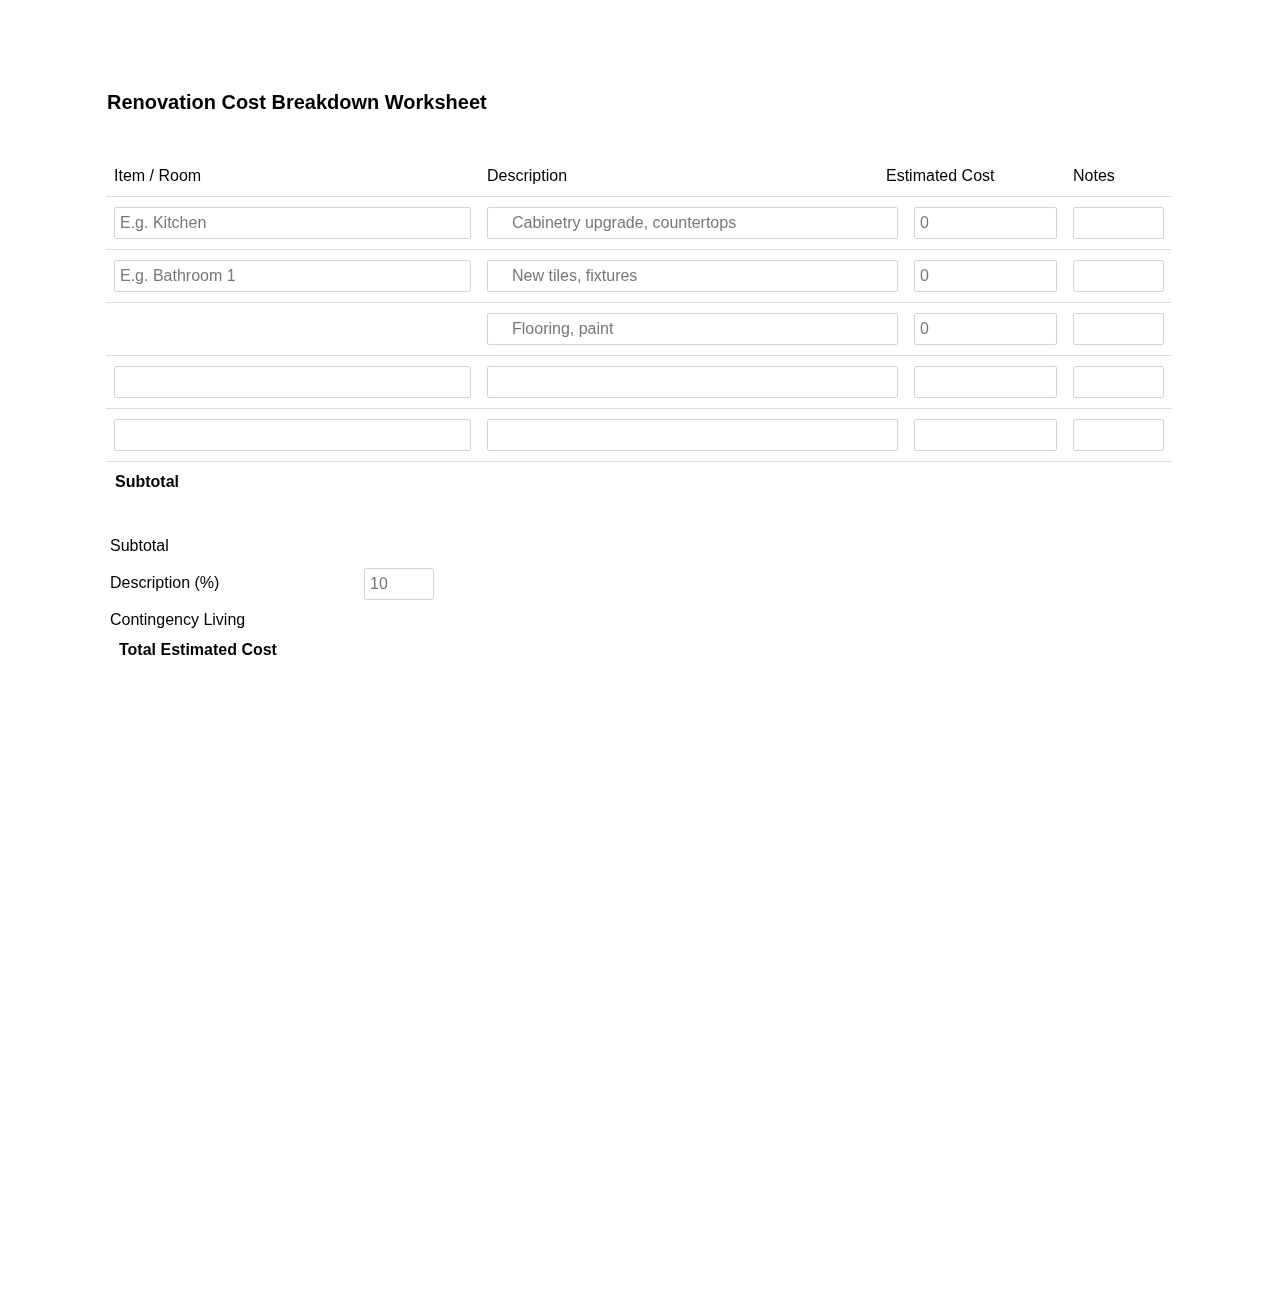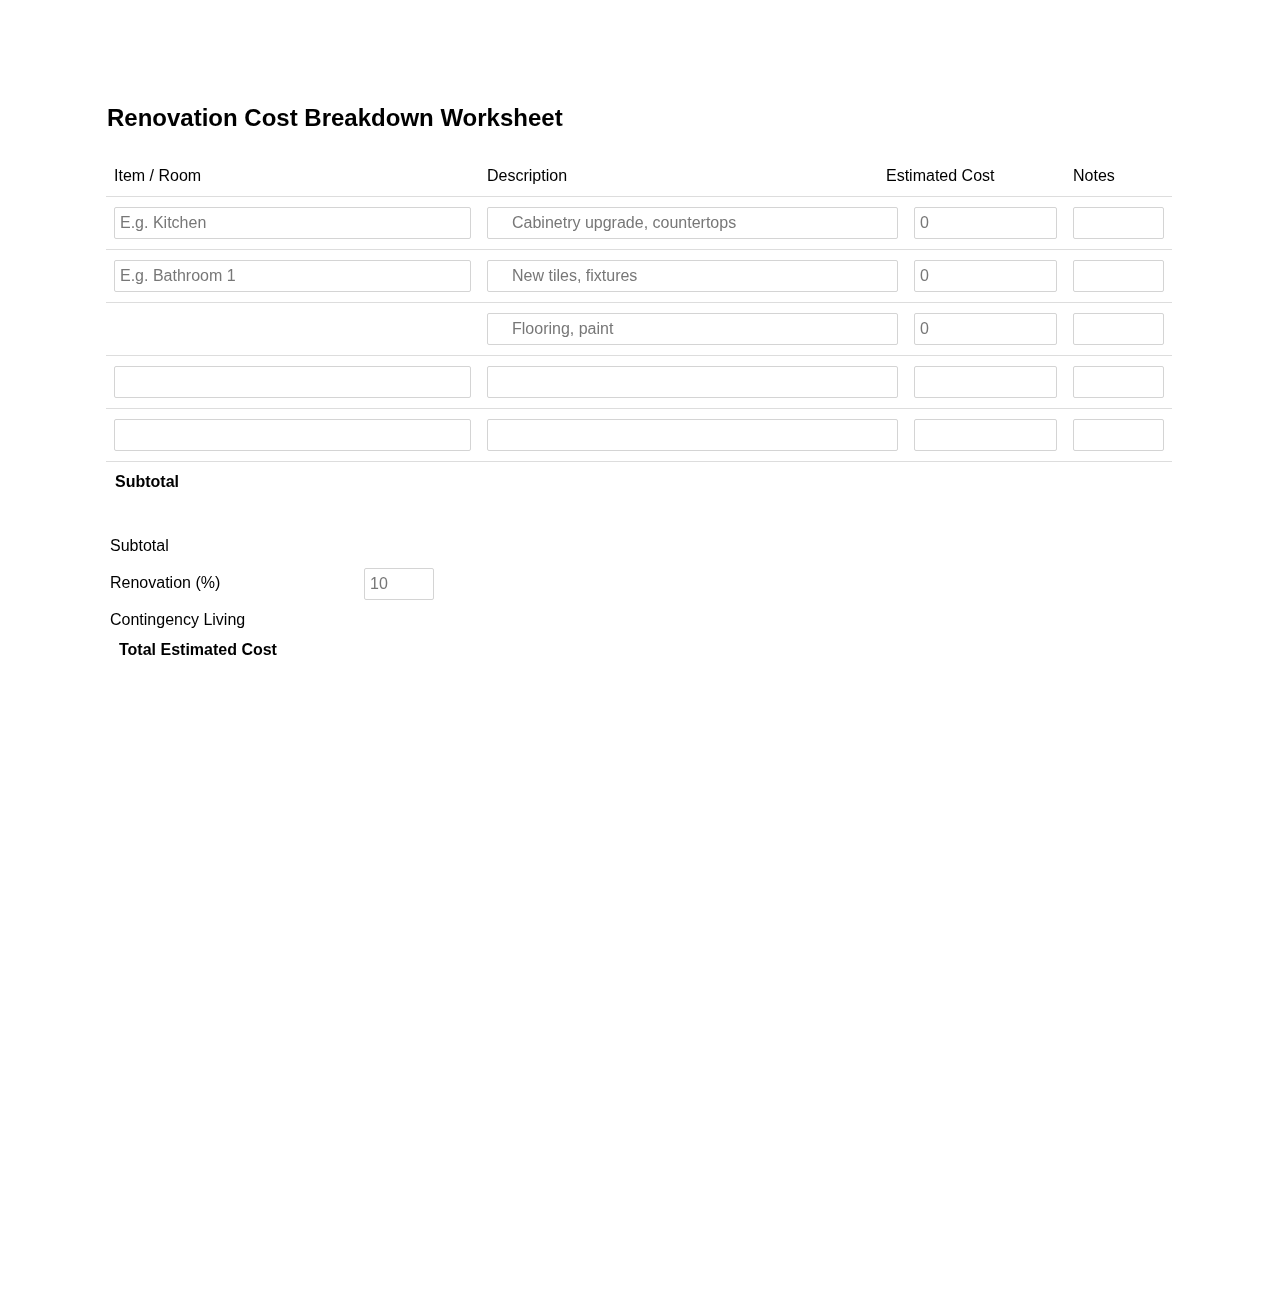--- a/index.html
+++ b/index.html
@@ -1,22 +1,22 @@
 <!DOCTYPE html>
 <html><head>
   <meta charset="utf-8">
   <style>
     html, body { margin: 0; padding: 0; background: #ffffff; }
     body {
       width: 1278px; height: 1300px; position: relative;
       font-family: "Liberation Sans", sans-serif; color: #000;
     }
     .page-title {
-      position: absolute; left: 107px; top: 98px; margin: 0;
-      font-size: 24px; font-weight: bold; line-height: 40px;
+      position: absolute; left: 107px; top: 82px; margin: 0;
+      font-size: 20px; font-weight: bold; line-height: 40px;
     }
     .table {
       position: absolute; left: 106px; top: 156px; width: 1066px;
     }
     .hdr-row { position: relative; height: 40px; border-bottom: 1px solid #dddddd; }
     .hdr { position: absolute; top: 10px; font-size: 16px; line-height: 20px; }
     .row { position: relative; height: 52px; border-bottom: 1px solid #dddddd; }
     .cell-input {
       position: absolute; top: 10px; height: 32px; box-sizing: border-box;
       border: 1px solid #d4d4d4; border-radius: 2px; background: #fff;
@@ -86,17 +86,17 @@
     <input class="cell-input c4" type="text" placeholder="" style="">
   </div>
 
   <div class="subtotal-row">
     <span class="subtotal-label">Subtotal</span>
   </div>
 </div>
 
 <div class="summary">
   <span class="sum-line" style="top:0px;">Subtotal</span>
-  <span class="sum-line" style="top:37px;">Renovation (%)</span>
+  <span class="sum-line" style="top:37px;">Description (%)</span>
   <input class="contingency-input" type="text" placeholder="10" style="">
   <span class="sum-line" style="top:74px;">Contingency Living</span>
   <span class="sum-line sum-bold" style="top:104px;">Total Estimated Cost</span>
 </div>
 
 </body></html>

